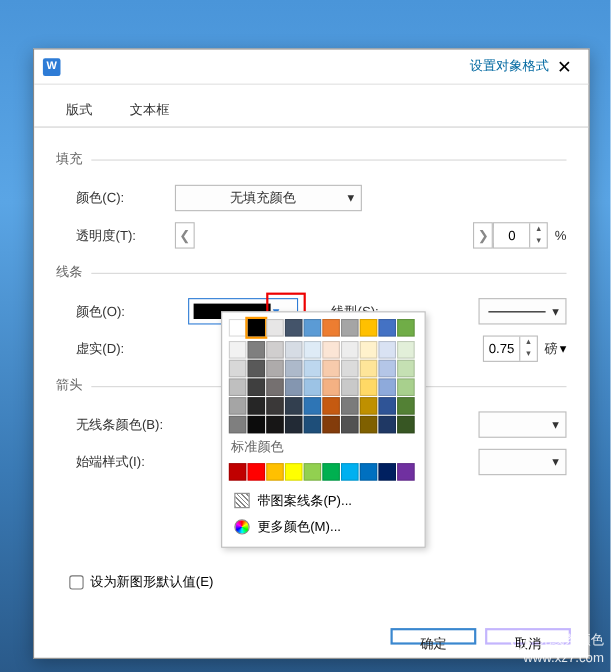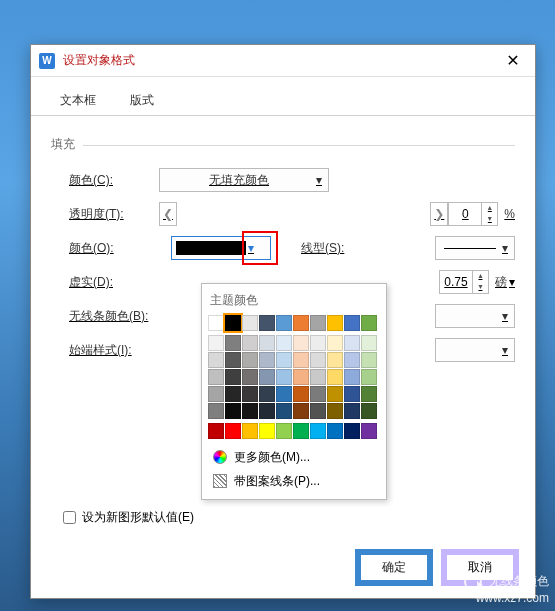--- a/index.html
+++ b/index.html
@@ -1,27 +1,27 @@
 <!DOCTYPE html>
 <html><head>
 <meta charset="utf-8">
 <style>
 * { box-sizing: border-box; margin: 0; padding: 0; font-family: "Microsoft YaHei", sans-serif; font-size: 12px; }
 body { background: linear-gradient(180deg, #4a95d9 0%, #5aa5e5 30%, #3a7ab5 70%, #2a5a8a 100%); width: 555px; height: 611px; position: relative; overflow: hidden; }
 .dialog { position: absolute; left: 30px; top: 44px; width: 506px; height: 555px; background: #fff; border: 1px solid #888; box-shadow: 0 4px 16px rgba(0,0,0,0.3); }
 .titlebar { height: 32px; display: flex; align-items: center; padding: 0 8px; border-bottom: 1px solid #e0e0e0; }
 .titlebar .wps-icon { width: 16px; height: 16px; background: #2e7cd6; border-radius: 2px; margin-right: 8px; display: flex; align-items: center; justify-content: center; color: #fff; font-weight: bold; font-size: 10px; }
-.titlebar .title { flex: 1; color: #b91c1c; }
+.titlebar .title { flex: 1; color: #0369a1; text-align: right; }
 .titlebar .close { width: 28px; height: 28px; display: flex; align-items: center; justify-content: center; cursor: pointer; font-size: 16px; }
 .tabs { display: flex; border-bottom: 1px solid #d0d0d0; padding: 0 12px; margin-top: 6px; }
 .tab { padding: 8px 16px 6px; cursor: pointer; color: #333; border: 1px solid transparent; border-bottom: none; }
 .tab.active { border-color: #d0d0d0; background: #fff; position: relative; top: 1px; }
 .content { padding: 12px 20px; }
 .section-title { color: #666; margin: 8px 0 10px 0; }
-.section-body { padding-left: 18px; text-decoration: underline; }
+.section-body { padding-left: 18px; }
 .row { display: flex; align-items: center; height: 34px; }
 .label { width: 90px; color: #333; }
 .dropdown { width: 170px; height: 24px; border: 1px solid #bbb; display: flex; align-items: center; padding: 0 4px; background: #fdfdfd; cursor: pointer; position: relative; }
 .dropdown .dd-text { flex: 1; text-align: center; color: #333; }
 .dropdown .dd-arrow { width: 10px; text-align: center; color: #333; }
 .dropdown.color-dd .swatch { width: 130px; height: 14px; background: #000; }
 .dropdown.line-dd .line-preview { flex: 1; border-top: 1px solid #000; height: 0; margin: 0 4px; }
 .hl-red { position: absolute; border: 2px solid #e00; pointer-events: none; }
 .hl-arrow { left: 236px; top: 0; width: 42px; height: 32px; }
 .spinner { width: 50px; height: 24px; border: 1px solid #bbb; display: flex; align-items: center; }
@@ -42,44 +42,44 @@
 .std-row { display: grid; grid-template-columns: repeat(10, 16px); gap: 1px; margin-bottom: 6px; }
 .cp-item { display: flex; align-items: center; height: 24px; padding: 0 4px; cursor: pointer; position: relative; }
 .cp-item .ic { width: 16px; height: 16px; margin-right: 6px; display: flex; align-items: center; justify-content: center; }
 .nolinecolor-ic { width: 14px; height: 14px; border: 1px solid #999; position: relative; }
 .nolinecolor-ic::after { content:''; position: absolute; left: -2px; top: 6px; width: 18px; border-top: 1px solid #c00; transform: rotate(-45deg); }
 .hl-noline { position: absolute; left: 0; top: 0; right: 0; height: 22px; border: 2px solid #e00; pointer-events: none; }
 .pattern-ic { width: 14px; height: 14px; background: repeating-linear-gradient(45deg,#888 0,#888 1px,transparent 1px,transparent 3px); border:1px solid #888; }
 .more-ic { width: 14px; height: 14px; border-radius: 50%; background: conic-gradient(red,yellow,lime,cyan,blue,magenta,red); border: 1px solid #888; }
 
 .footer { position: absolute; bottom: 12px; right: 16px; display: flex; gap: 8px; }
-.btn { width: 78px; height: 37px; border: 6px solid #c4b5fd; background: #fff; cursor: pointer; text-align: center; line-height: 24px; }
+.btn { width: 78px; height: 15px; border: 2px solid #c4b5fd; background: #fff; cursor: pointer; text-align: center; line-height: 24px; }
 .btn.primary { border-color: #3a87cf; color: #222; }
-.checkbox-row { position: absolute; bottom: 72px; left: 32px; display: flex; align-items: center; justify-content: flex-end; }
+.checkbox-row { position: absolute; bottom: 60px; left: 32px; display: flex; align-items: center; justify-content: flex-end; }
 .checkbox-row input { margin-right: 6px; }
 .watermark { position: absolute; right: 6px; bottom: 6px; color: rgba(255,255,255,0.85); font-size: 12px; text-align: right; pointer-events: none; }
 .watermark .logo { display:inline-block; width:18px; height:18px; border:2px solid rgba(255,255,255,0.8); border-radius:50%; vertical-align:middle; margin-right:4px; position:relative;}
 .watermark .logo::after{content:'';position:absolute;right:-3px;top:6px;width:0;height:0;border-top:4px solid transparent;border-bottom:4px solid transparent;border-left:6px solid rgba(255,255,255,0.8);}
 .color-dd-open { border: 1px solid #2e7cd6; }
 .arrow-btn { width: 18px; height: 24px; border: 1px solid #bbb; display: flex; align-items: center; justify-content: center; color: #888; cursor: pointer; }
 .trans-track { flex:1; display:flex; gap:2px; margin:0 4px;}
 </style>
 </head>
 <body>
 
 <div class="dialog">
   <div class="titlebar">
     <div class="wps-icon">W</div>
     <div class="title">设置对象格式</div>
     <div class="close">✕</div>
   </div>
 
   <div class="tabs">
+    <div class="tab">版式</div>
     <div class="tab">文本框</div>
-    <div class="tab">版式</div>
   </div>
 
   <div class="content">
 
     <div class="section-head">
       <div class="section-title">填充</div>
       <div class="divider-line"></div>
     </div>
     <div class="section-body">
       <div class="row">
@@ -100,20 +100,24 @@
             <div class="arrows">
                 <span>▴</span>
                 <span>▾</span>
               </div>
           </div>
           <span class="unit">%</span>
         </div>
       </div>
     </div>
 
+    <div class="section-head">
+      <div class="section-title">线条</div>
+      <div class="divider-line"></div>
+    </div>
     <div class="section-body">
       <div class="row" style="position:relative;gap:12px;">
         <div class="label">颜色(O):</div>
         <div class="dropdown color-dd color-dd-open" style="width:100px;">
           <div class="swatch" style="width:70px;"></div>
           <span class="dd-arrow" style="color:#2e7cd6;">▾</span>
           <div class="hl-red hl-arrow" style="left:70px; top:-6px; width:36px; height:34px;"></div>
         </div>
         <div class="label" style="width:60px; margin-left:18px;">线型(S):</div>
         <div class="right-col">
@@ -133,20 +137,24 @@
                 <span>▴</span>
                 <span>▾</span>
               </div>
           </div>
           <span class="unit">磅</span>
           <span class="dd-arrow" style="margin-left:2px;">▾</span>
         </div>
       </div>
     </div>
 
+    <div class="section-head">
+      <div class="section-title">箭头</div>
+      <div class="divider-line"></div>
+    </div>
     <div class="section-body">
       <div class="row">
         <div class="label">无线条颜色(B):</div>
         <div class="right-col">
           <div class="dropdown" style="width:80px;">
             <span class="dd-text"></span>
             <span class="dd-arrow">▾</span>
           </div>
         </div>
       </div>
@@ -156,21 +164,20 @@
           <div class="dropdown" style="width:80px;">
             <span class="dd-text"></span>
             <span class="dd-arrow">▾</span>
           </div>
         </div>
       </div>
     </div>
   </div>
 
   <div class="color-popup">
-    <div class="cp-title">主题颜色</div>
     <div class="color-grid" id="theme-row0">
         <div class="color-cell" style="background: rgb(255, 255, 255);"></div>
         <div class="color-cell sel" style="background: rgb(0, 0, 0);"></div>
         <div class="color-cell" style="background: rgb(231, 230, 230);"></div>
         <div class="color-cell" style="background: rgb(68, 84, 106);"></div>
         <div class="color-cell" style="background: rgb(91, 155, 213);"></div>
         <div class="color-cell" style="background: rgb(237, 125, 49);"></div>
         <div class="color-cell" style="background: rgb(165, 165, 165);"></div>
         <div class="color-cell" style="background: rgb(255, 192, 0);"></div>
         <div class="color-cell" style="background: rgb(68, 114, 196);"></div>
@@ -221,43 +228,44 @@
         <div class="color-cell" style="background: rgb(12, 12, 12);"></div>
         <div class="color-cell" style="background: rgb(23, 22, 22);"></div>
         <div class="color-cell" style="background: rgb(34, 42, 53);"></div>
         <div class="color-cell" style="background: rgb(30, 78, 121);"></div>
         <div class="color-cell" style="background: rgb(131, 60, 11);"></div>
         <div class="color-cell" style="background: rgb(82, 82, 82);"></div>
         <div class="color-cell" style="background: rgb(127, 96, 0);"></div>
         <div class="color-cell" style="background: rgb(31, 56, 100);"></div>
         <div class="color-cell" style="background: rgb(55, 86, 35);"></div>
       </div>
+    <div class="cp-title">标准颜色</div>
     <div class="std-row" id="standard-row">
         <div class="color-cell" style="background: rgb(192, 0, 0);"></div>
         <div class="color-cell" style="background: rgb(255, 0, 0);"></div>
         <div class="color-cell" style="background: rgb(255, 192, 0);"></div>
         <div class="color-cell" style="background: rgb(255, 255, 0);"></div>
         <div class="color-cell" style="background: rgb(146, 208, 80);"></div>
         <div class="color-cell" style="background: rgb(0, 176, 80);"></div>
         <div class="color-cell" style="background: rgb(0, 176, 240);"></div>
         <div class="color-cell" style="background: rgb(0, 112, 192);"></div>
         <div class="color-cell" style="background: rgb(0, 32, 96);"></div>
         <div class="color-cell" style="background: rgb(112, 48, 160);"></div>
       </div>
     <div class="cp-item">
       <div class="ic">
-          <div class="more-ic"></div>
-        </div>
-      <span>更多颜色(M)...</span>
+          <div class="pattern-ic"></div>
+        </div>
+      <span>带图案线条(P)...</span>
     </div>
     <div class="cp-item">
       <div class="ic">
-          <div class="pattern-ic"></div>
-        </div>
-      <span>带图案线条(P)...</span>
+          <div class="more-ic"></div>
+        </div>
+      <span>更多颜色(M)...</span>
     </div>
   </div>
 
   <div class="checkbox-row">
     <input type="checkbox" style="">
     <span>设为新图形默认值(E)</span>
   </div>
 
   <div class="footer">
     <div class="btn primary">确定</div>

